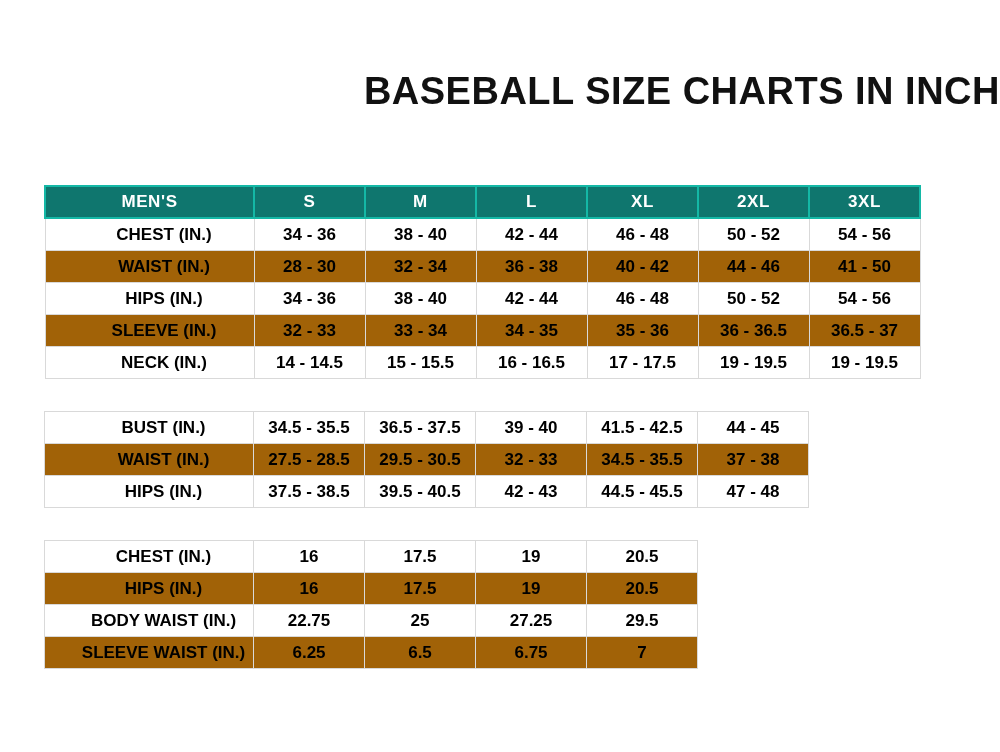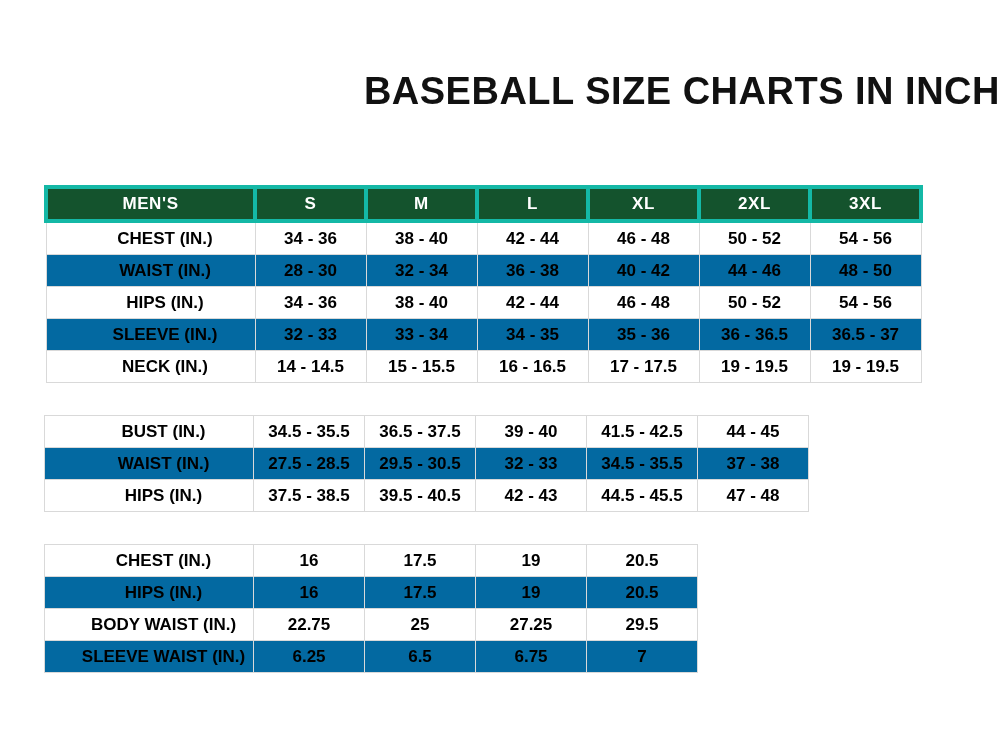--- a/index.html
+++ b/index.html
@@ -45,29 +45,29 @@
     text-align: center;
     vertical-align: middle;
     font-size: 17px;
     font-weight: bold;
     height: 31px;
     padding: 0 4px;
     background: #ffffff;
     white-space: nowrap;
   }
   table.size-table tr.header-row td {
-    background: #14532d;
+    background: #0f766e;
     color: #ffffff;
-    border: 4px solid #14b8a6;
+    border: 2px solid #14b8a6;
     font-size: 17px;
     letter-spacing: 0.6px;
     height: 30px;
   }
   table.size-table tr.alt td {
-    background: #0369a1;
+    background: #a16207;
   }
   table.size-table td.rowlabel {
     font-size: 17px;
     padding-left: 33px;
   }
   
   .t-men col.c0 { width: 209px; }
   .t-men col.cN { width: 111px; }
 
   .t-women col.c0 { width: 209px; }
@@ -117,21 +117,21 @@
           <td>50 - 52</td>
           <td>54 - 56</td>
         </tr>
         <tr class="alt">
           <td class="rowlabel">WAIST (IN.)</td>
           <td>28 - 30</td>
           <td>32 - 34</td>
           <td>36 - 38</td>
           <td>40 - 42</td>
           <td>44 - 46</td>
-          <td>48 - 50</td>
+          <td>41 - 50</td>
         </tr>
         <tr>
           <td class="rowlabel">HIPS (IN.)</td>
           <td>34 - 36</td>
           <td>38 - 40</td>
           <td>42 - 44</td>
           <td>46 - 48</td>
           <td>50 - 52</td>
           <td>54 - 56</td>
         </tr>

